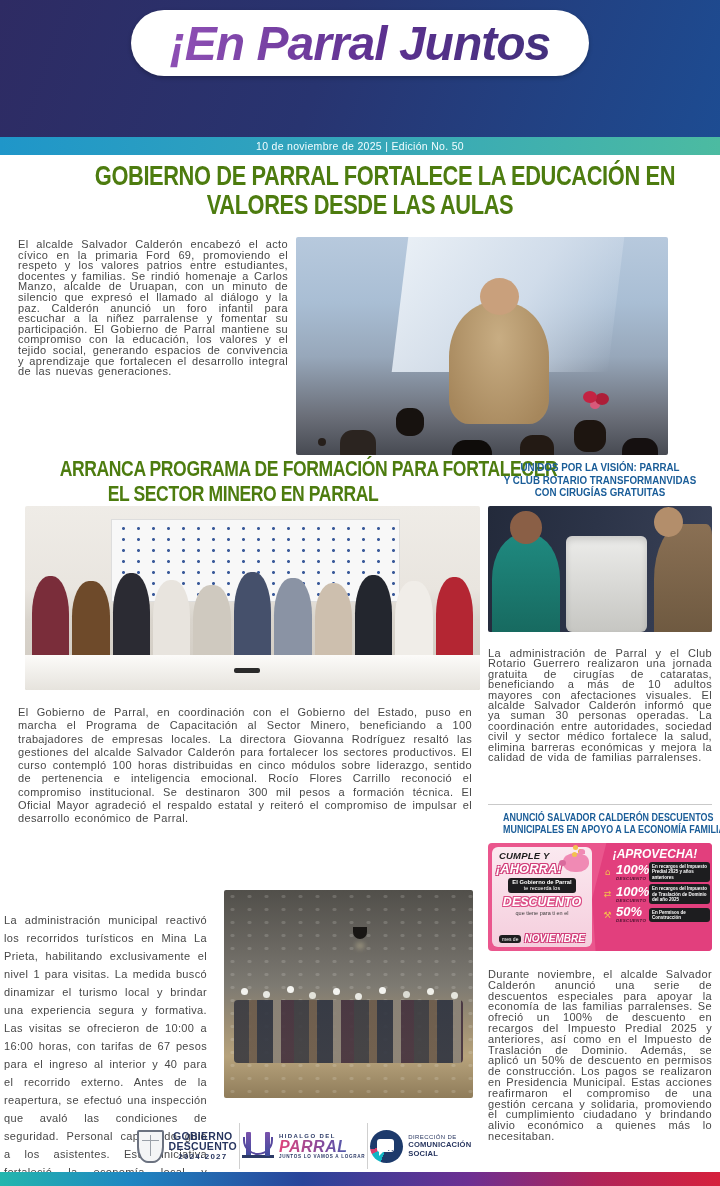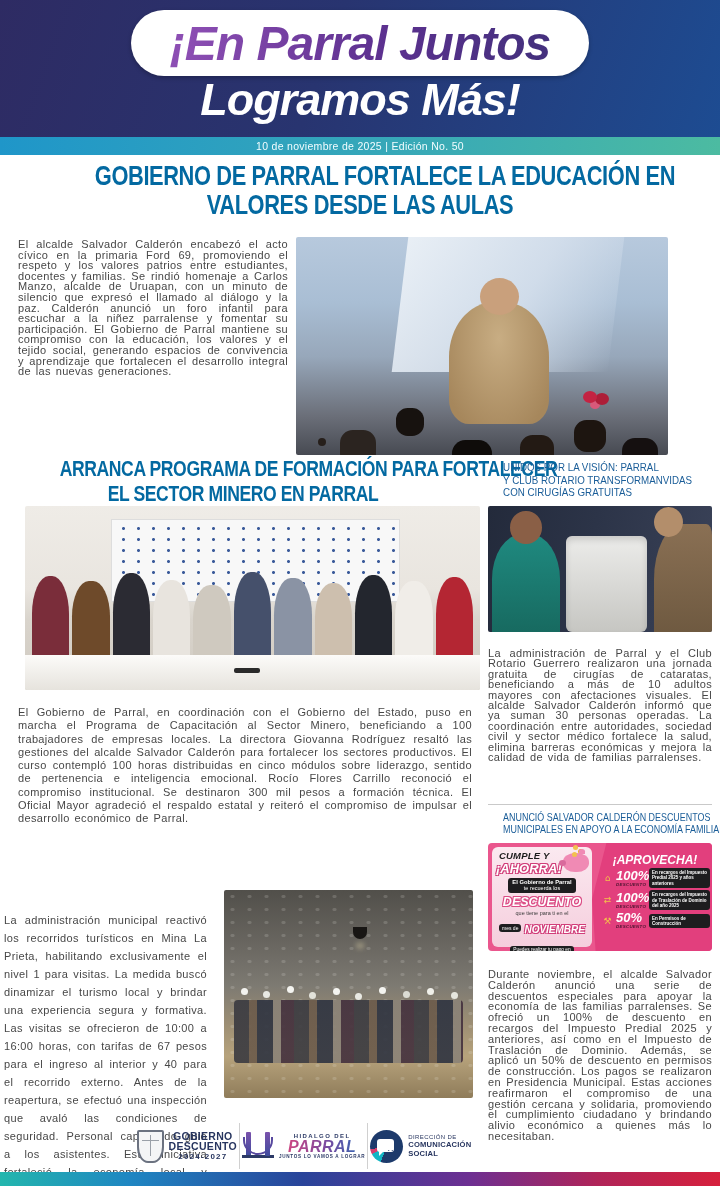--- a/index.html
+++ b/index.html
@@ -19,26 +19,26 @@
       -webkit-background-clip:text;background-clip:text;color:transparent}
   }
   .banner-line2{position:absolute;left:0;right:0;top:74px;text-align:center;
     font-size:45px;font-weight:bold;font-style:italic;color:#fff;letter-spacing:-1px}
   .datebar{left:0;top:137px;width:720px;height:18px;
     background:linear-gradient(90deg,#1f96c9 0%,#37a8b8 55%,#4cbba1 100%);
     display:flex;align-items:center;justify-content:center;
     color:#f2fdff;font-size:10.5px;letter-spacing:.3px}
 
   
-  .headline{color:#0369a1;font-weight:bold;text-align:center}
+  .headline{color:#4d7c0f;font-weight:bold;text-align:center}
   .h-line{display:block;white-space:nowrap;transform:scaleX(.78);transform-origin:50% 50%}
   .h1{left:20px;top:161px;width:680px;font-size:28px;line-height:29px;letter-spacing:-.5px}
   .h2{left:8px;top:457px;width:470px;font-size:22.5px;line-height:24.5px;letter-spacing:-.5px}
   .h3{left:8px;top:834px;width:474px;font-size:22.5px;line-height:24.5px;letter-spacing:-.5px}
-  .sb-title{color:#1a5d98;font-weight:normal;text-align:left}
+  .sb-title{color:#1a5d98;font-weight:bold;text-align:center}
   .sb-line{display:block;white-space:nowrap;transform:scaleX(.85);transform-origin:50% 50%}
   .sbt1{left:486px;top:461px;width:228px;font-size:11.5px;line-height:12.5px}
   .sbt2{left:486px;top:812px;width:228px;font-size:10.5px;line-height:11.5px}
 
   
   .body-text{color:#474747;font-size:11px;letter-spacing:.35px;word-spacing:1.4px;
     text-align:justify}
   .t-edu{left:18px;top:228px;width:270px;line-height:10.6px}
   .t-min{left:18px;top:695px;width:454px;line-height:13.3px}
   .t-tour{left:4px;top:900px;width:203px;line-height:18px}
@@ -122,28 +122,28 @@
   .piggy::before{content:"";position:absolute;left:-4px;top:7px;width:7px;height:6px;background:#d96a9c;border-radius:50%}
   .piggy::after{content:"";position:absolute;right:4px;top:-4px;width:6px;height:5px;background:#f08ab4;border-radius:50% 50% 0 0}
   .coins{position:absolute;right:12px;top:-1px;width:5px;height:5px;border-radius:50%;background:#f2c14e;
     box-shadow:6px -3px 0 #e9ae35,1px -7px 0 #f2c14e}
   .chip{display:inline-block;background:#1d1d1f;color:#fff;border-radius:3px;padding:1px 4px;
     font-size:5.5px;line-height:6.3px;margin-top:2px}
   .chip b{display:block;font-size:5.8px}
   .descuentos{font-size:12.5px;font-weight:bold;font-style:italic;color:#fff;margin-top:1px;
     text-shadow:1px 1px 0 #db4c85,-1px -1px 0 #db4c85,1px -1px 0 #db4c85,-1px 1px 0 #db4c85}
   .quetiene{font-size:5.5px;color:#3a3a3a;margin-top:1px}
-  .mesrow{display:flex;align-items:flex-start;justify-content:center;gap:3px;margin-top:8px}
+  .mesrow{display:flex;align-items:center;justify-content:center;gap:3px;margin-top:17px}
   .mesde{background:#1d1d1f;color:#fff;border-radius:3px;padding:1px 3px;font-size:5px}
   .noviembre{font-size:10px;font-weight:bold;font-style:italic;color:#fff;
     text-shadow:1px 1px 0 #d13d79,-1px -1px 0 #d13d79,1px -1px 0 #d13d79,-1px 1px 0 #d13d79}
   .pago{margin-top:2px}
   .pago .chip{font-size:4.8px;line-height:5.6px;margin-top:1px;padding:1px 3px}
   .promo-rightcol{position:absolute;left:112px;top:2px;right:2px;bottom:2px}
-  .aprovecha{font-size:12px;font-weight:bold;font-style:italic;color:#fff;text-align:center;margin:8px 0 1px}
+  .aprovecha{font-size:12px;font-weight:bold;font-style:italic;color:#fff;text-align:center;margin:2px 0 1px}
   .disc-row{display:flex;align-items:center;gap:3px;margin:1px 0 2px 2px}
   .disc-icon{font-family:"DejaVu Sans",sans-serif;font-size:9px;color:#f5c04a;width:11px;text-align:center;flex:none}
   .disc-num{flex:none;width:30px;text-align:left}
   .disc-pct{font-size:13px;font-weight:bold;font-style:italic;color:#fff;line-height:12px}
   .disc-label{font-size:4.4px;font-weight:bold;font-style:italic;color:#4c1430;letter-spacing:.3px}
   .disc-chip{background:#1d1d1f;color:#fff;border-radius:3px;padding:2px 3px;font-size:4.5px;
     line-height:5.4px;width:62px;font-weight:bold}
 
   
   .footer{left:120px;top:1118px;width:368px;height:56px;display:flex;align-items:center;
@@ -156,21 +156,21 @@
   .shield::after{content:"";position:absolute;top:3px;bottom:5px;left:50%;border-left:1.5px solid #9aa0a8}
   .gov-text{color:#27355f;font-weight:bold;font-size:10.5px;line-height:10px;letter-spacing:.3px;text-align:center}
   .gov-years{font-size:8px;letter-spacing:1.2px;margin-top:1px}
   .bridge{width:32px;height:30px;position:relative}
   .bridge::before,.bridge::after{content:"";position:absolute;top:1px;width:5px;height:24px;
     background:linear-gradient(180deg,#7a52ac,#3f4b9e);border-radius:1px}
   .bridge::before{left:4px}.bridge::after{right:4px}
   .bridge .arch{position:absolute;left:1px;right:1px;top:6px;height:16px;border:2.5px solid #57489f;
     border-top:none;border-radius:0 0 18px 18px}
   .bridge .deck{position:absolute;left:0;right:0;top:24px;height:2.5px;background:#2c3a66}
-  .parral-text{text-align:center}
+  .parral-text{text-align:left}
   .parral-l1{font-size:6px;font-weight:bold;color:#2c3a66;letter-spacing:1.4px}
   .parral-l2{font-size:16px;font-weight:bold;font-style:italic;color:#a43a86;line-height:15px;letter-spacing:.5px}
   @supports ((background-clip:text) or (-webkit-background-clip:text)){
     .parral-l2{background:linear-gradient(90deg,#e0457b,#7a4aa0 55%,#2a6ab5);
       -webkit-background-clip:text;background-clip:text;color:transparent}
   }
   .parral-l3{font-size:4.6px;color:#2c3a66;letter-spacing:.7px;font-weight:bold}
   .commcircle{width:33px;height:33px;border-radius:50%;position:relative;flex:none;
     background:conic-gradient(from 200deg,#13b5c4 0 42deg,#d63f6e 42deg 60deg,#1d3a6b 60deg 360deg)}
   .commcircle .bubble{position:absolute;left:7px;top:9px;width:17px;height:13px;background:#fff;border-radius:3px}
@@ -185,21 +185,20 @@
 </style>
 </head>
 <body>
 
 <div class="page">
 
   <header class="abs masthead">
     <div class="banner-pill">
       <span class="banner-line1">¡En Parral Juntos</span>
     </div>
-    <div class="banner-line2">Logramos Más!</div>
   </header>
   <div class="abs datebar">
     <span>10 de noviembre de 2025 | Edición No. 50</span>
   </div>
 
   <div class="abs headline h1">
     <span class="h-line">GOBIERNO DE PARRAL FORTALECE LA EDUCACIÓN EN</span>
     <span class="h-line">VALORES DESDE LAS AULAS</span>
   </div>
   <p class="abs body-text t-edu">El alcalde Salvador Calderón encabezó el acto cívico en la primaria Ford 69, promoviendo el respeto y los valores patrios entre estudiantes, docentes y familias. Se rindió homenaje a Carlos Manzo, alcalde de Uruapan, con un minuto de silencio que expresó el llamado al diálogo y la paz. Calderón anunció un foro infantil para escuchar a la niñez parralense y fomentar su participación. El Gobierno de Parral mantiene su compromiso con la educación, los valores y el tejido social, generando espacios de convivencia y aprendizaje que fortalecen el desarrollo integral de las nuevas generaciones.</p>

